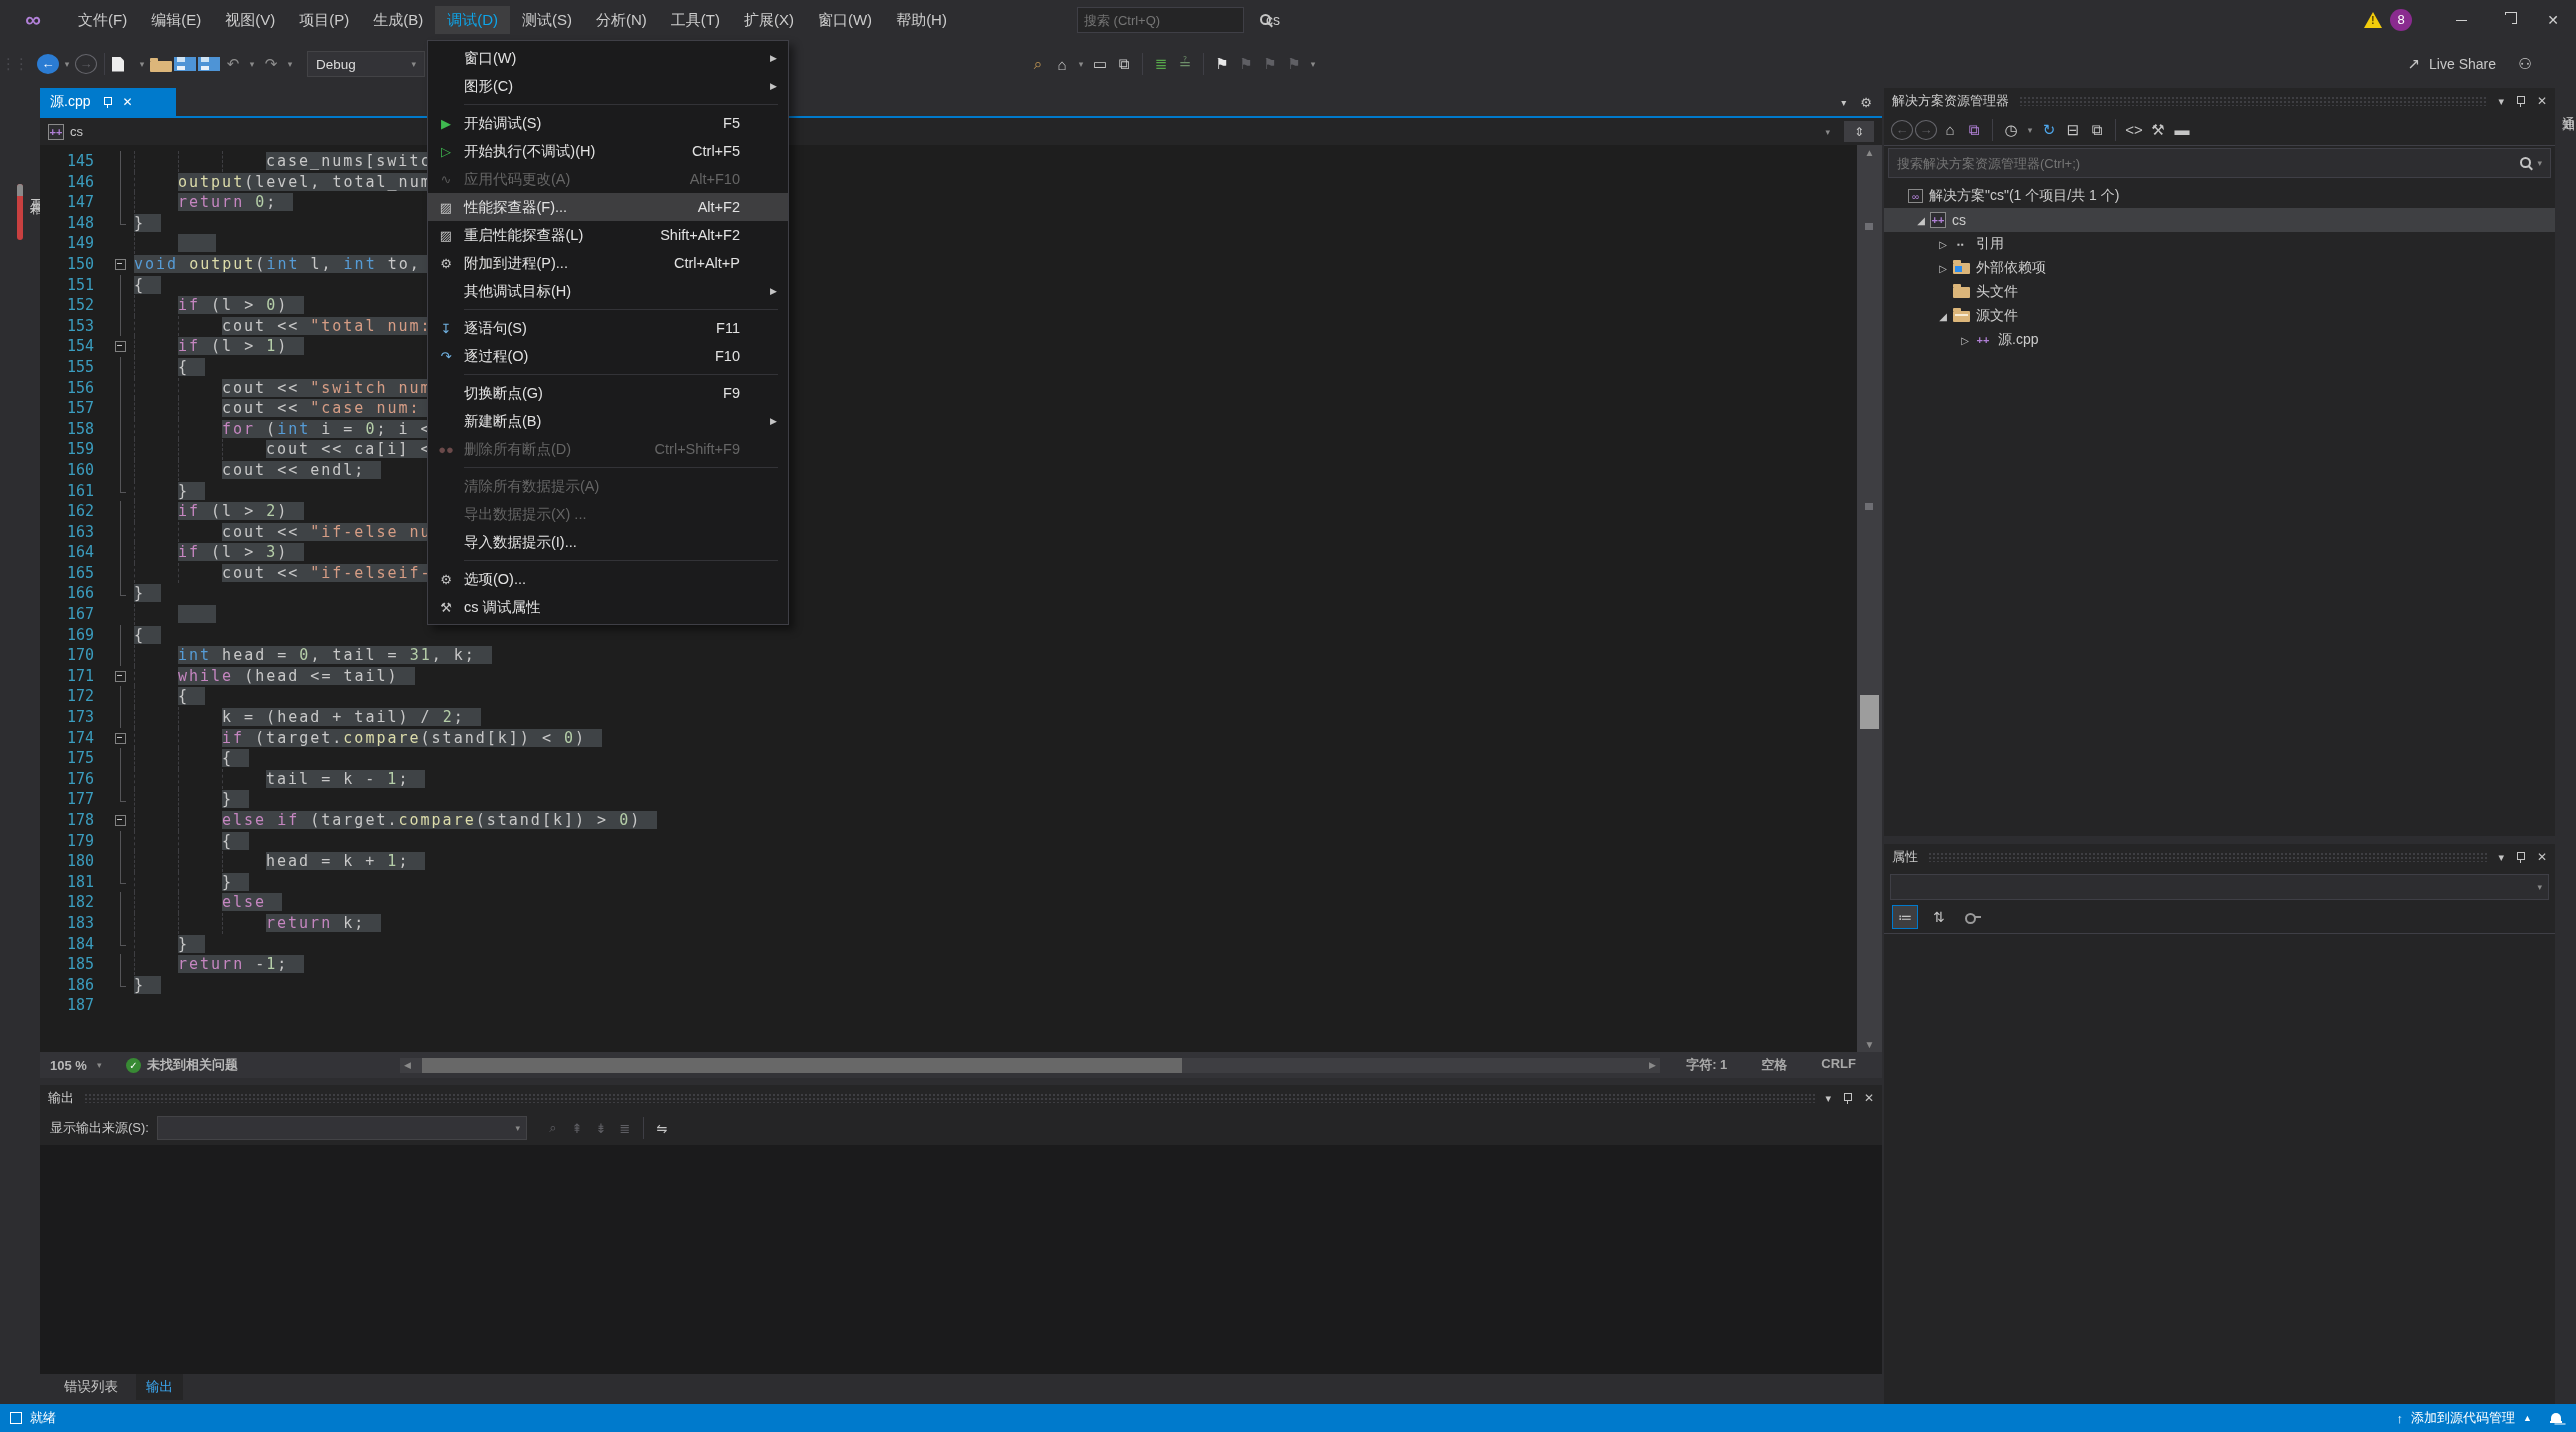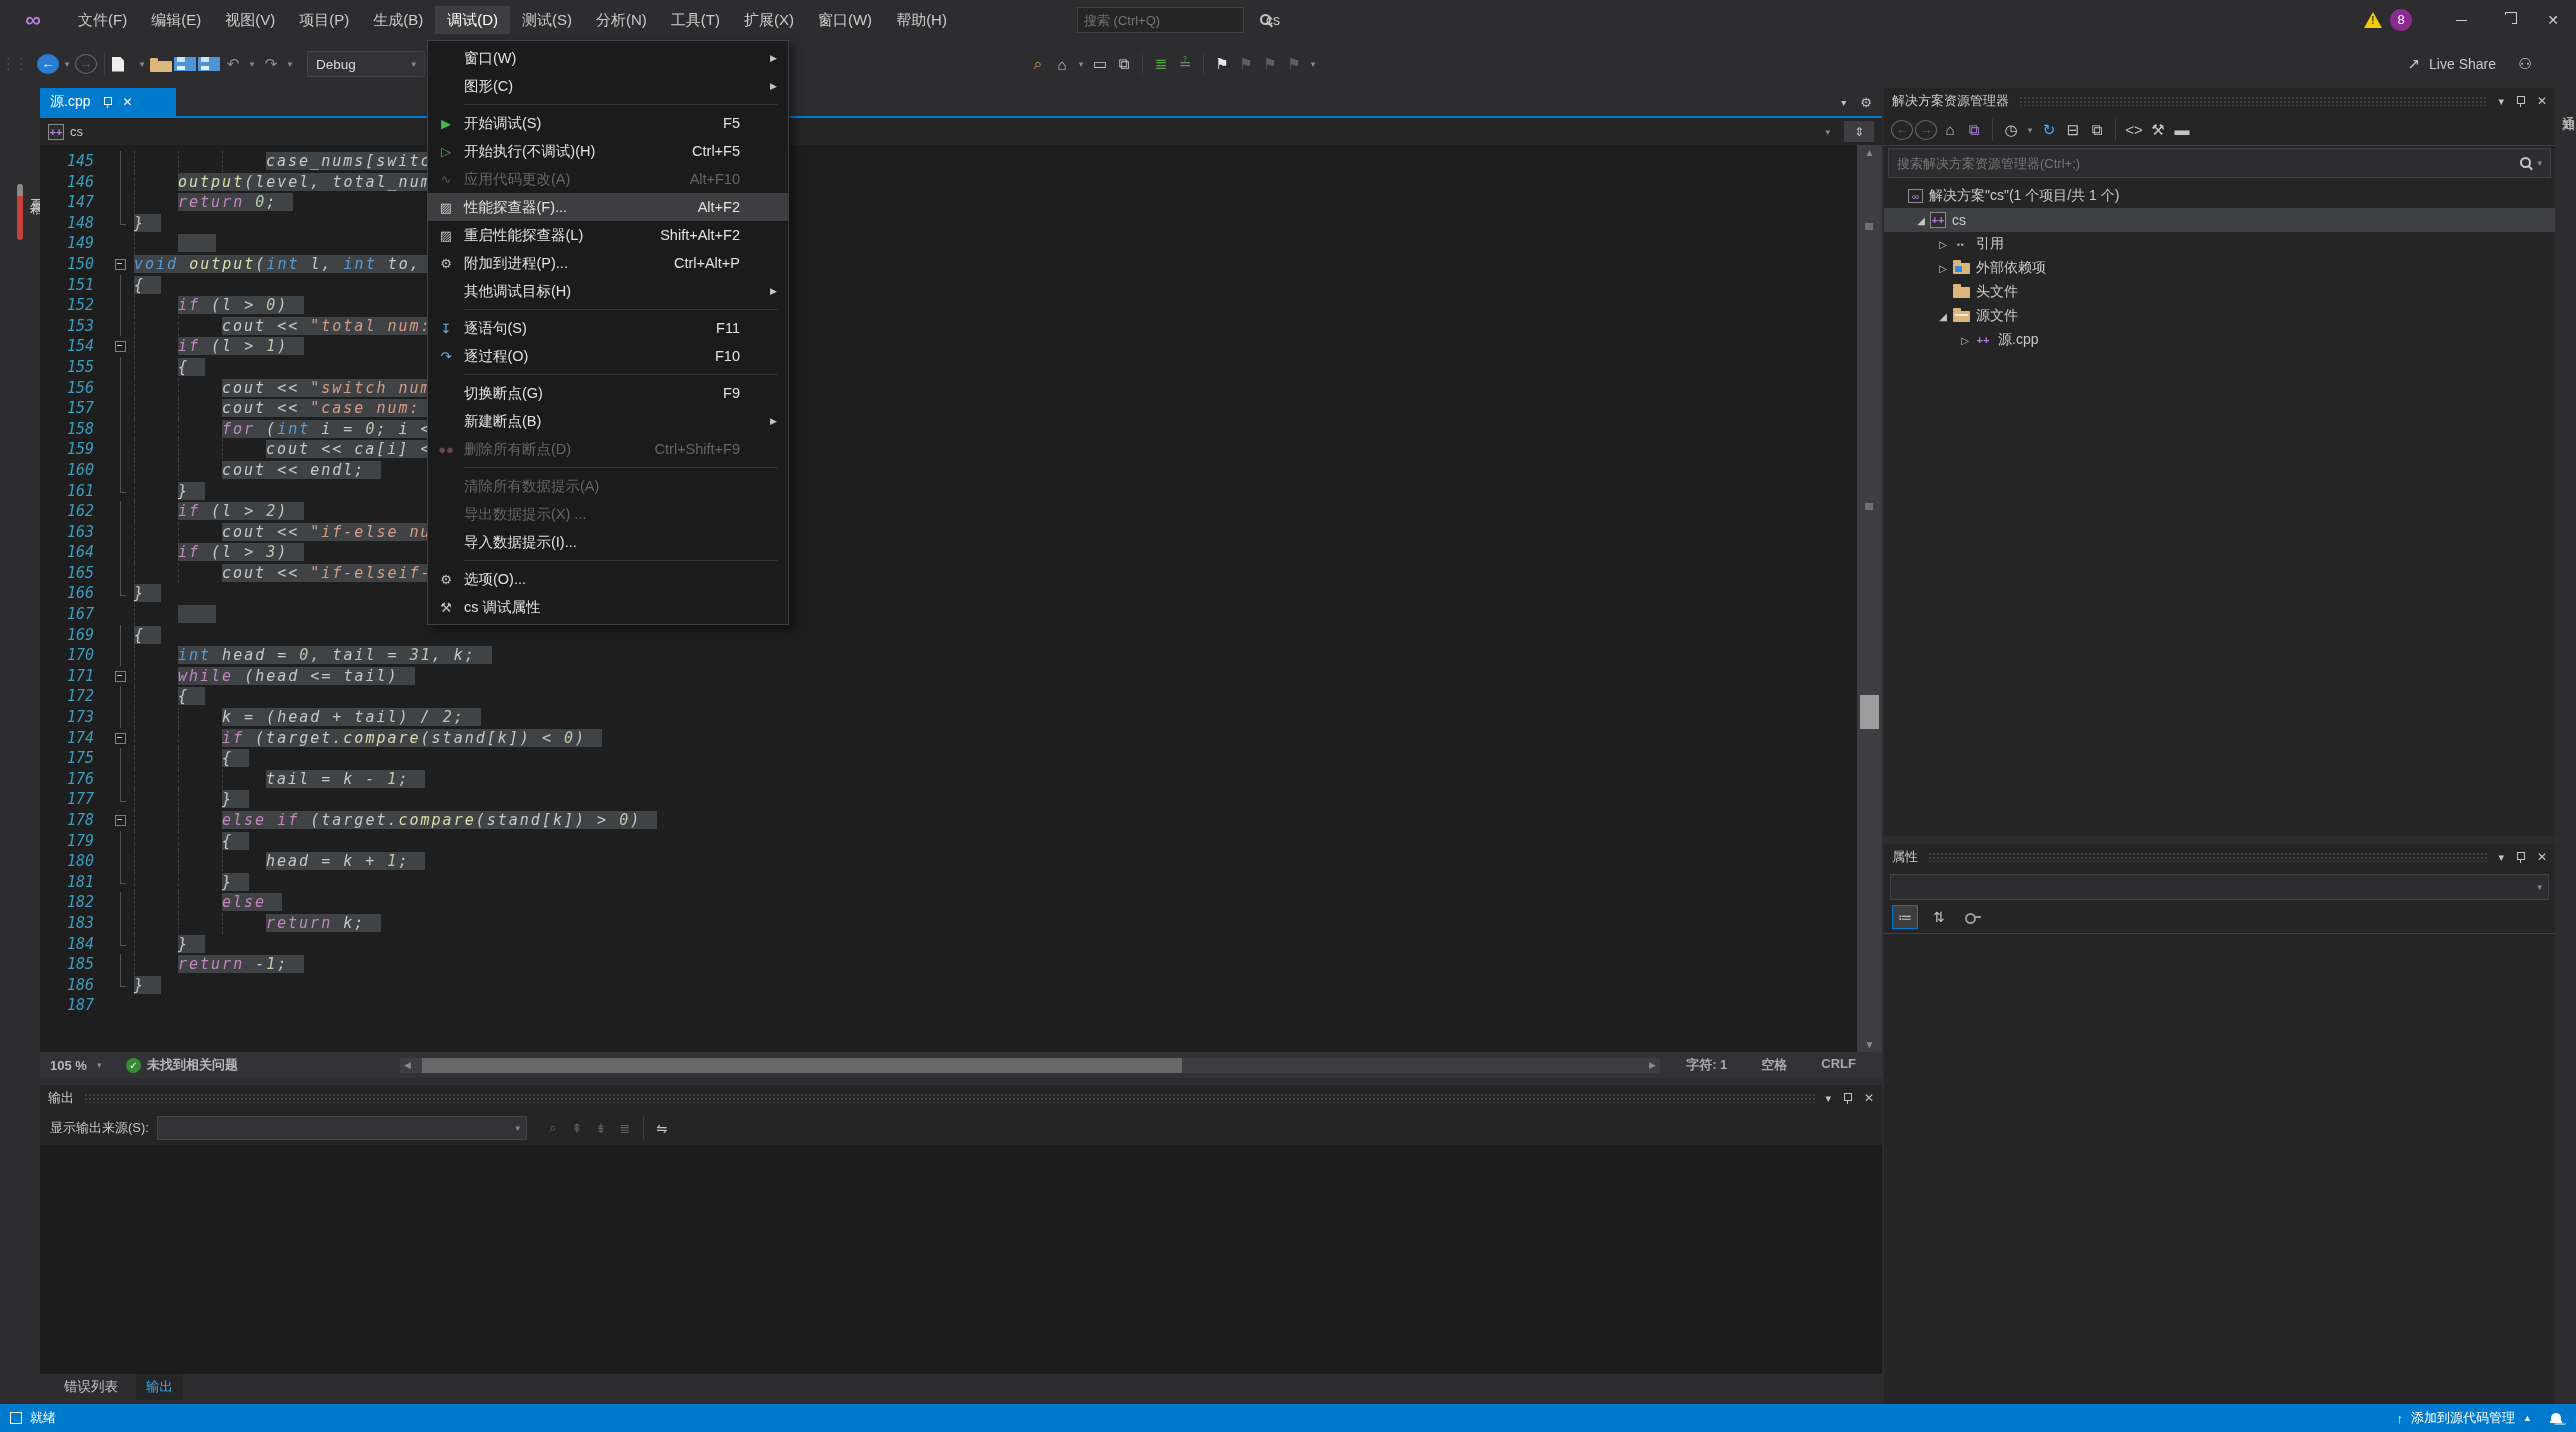--- a/index.html
+++ b/index.html
@@ -5,21 +5,21 @@
   * { margin:0; padding:0; box-sizing:border-box; }
   html,body { background:#2D2D30; }
   body { font-family:"Liberation Sans","DejaVu Sans",sans-serif; color:#CCCCCC; }
   .vs { position:relative; width:2576px; height:1432px; background:#2D2D30; overflow:hidden; }
 
   
   .titlebar { position:absolute; left:0; top:0; width:100%; height:40px; background:#2D2D30; display:flex; align-items:center; z-index:40; }
   .vslogo { width:66px; text-align:center; font-size:22px; color:#B180D7; font-weight:bold; }
   .menubar { display:flex; height:40px; align-items:center; }
   .tmenu { padding:0 12px; height:28px; line-height:28px; font-size:15px; color:#CCCCCC; cursor:default; }
-  .tmenu.act { background:#3E3E40; color:#ffffff; }
+  .tmenu.act { background:#3E3E40; color:#0ea5e9; }
   .tsearch { margin-left:118px; width:167px; height:26px; background:#252526; border:1px solid #3F3F46; display:flex; align-items:center; padding:0 6px; }
   .tsearch input { flex:1; background:transparent; border:none; outline:none; color:#909090; font-size:13px; font-family:inherit; }
   .i-search { position:relative; width:13px; height:13px; display:inline-block; color:#C5C5C5; flex:none; }
   .i-search::before { content:""; position:absolute; width:7px; height:7px; border:2px solid currentColor; border-radius:50%; left:0; top:0; }
   .i-search::after { content:""; position:absolute; width:5px; height:2px; background:currentColor; transform:rotate(45deg); left:8px; top:10px; }
   .tb-cs { margin-left:22px; font-size:14px; color:#CCCCCC; }
   .tb-right { margin-left:auto; display:flex; align-items:center; }
   .warn-tri { position:relative; width:0; height:0; border-left:9px solid transparent; border-right:9px solid transparent; border-bottom:16px solid #F2CC0C; margin-right:8px; }
   .warn-tri::after { content:"!"; position:absolute; left:-2px; top:2px; font-size:11px; font-weight:bold; color:#5A4500; }
   .warn-badge { min-width:22px; height:22px; border-radius:50%; background:#8A2B8F; color:#FFF; font-size:13px; text-align:center; line-height:22px; margin-right:26px; }
@@ -67,21 +67,21 @@
   .doctab .pin::before { content:""; position:absolute; left:2px; top:1px; width:6px; height:6px; border:1.5px solid #FFF; }
   .doctab .pin::after { content:""; position:absolute; left:4.5px; top:8px; width:1.5px; height:4px; background:#FFF; }
   .doctab .tclose { margin-left:10px; font-size:12px; color:#FFF; }
   .tabrow-right { margin-left:auto; display:flex; align-items:center; padding-right:10px; gap:14px; color:#C5C5C5; }
   .tabrow-right .g { font-size:13px; }
   .breadcrumb { height:27px; background:#252526; display:flex; align-items:center; padding:0 8px; font-size:13px; color:#C8C8C8; }
   .bc-caret { margin-left:auto; font-size:9px; color:#8A8A8A; padding-right:14px; }
   .split-btn { width:30px; height:21px; background:#3E3E42; color:#C5C5C5; font-size:12px; display:flex; align-items:center; justify-content:center; }
 
   
-  .code { position:relative; height:907px; background:#1E1E1E; overflow:hidden; padding-top:6px;font-style:italic; }
+  .code { position:relative; height:907px; background:#1E1E1E; overflow:hidden; padding-top:6px; }
   .cl { display:flex; height:20.6px; line-height:20.6px; font-family:"DejaVu Sans Mono","Liberation Mono",monospace; font-size:15px; white-space:pre; }
   .lnum { width:72px; text-align:right; padding-right:18px; color:#3B9DBF; letter-spacing:0; flex:none; }
   .lout { width:22px; flex:none; position:relative; }
   .lout.ob::before { content:""; position:absolute; left:3px; top:5px; width:9px; height:9px; border:1px solid #808080; background:#1E1E1E; }
   .lout.ob::after { content:""; position:absolute; left:5px; top:9px; width:5px; height:1px; background:#C5C5C5; }
   .lout.ol::before { content:""; position:absolute; left:8px; top:0; width:1px; height:100%; background:#555558; }
   .lout.oe::before { content:""; position:absolute; left:8px; top:0; width:1px; height:55%; background:#555558; }
   .lout.oe::after { content:""; position:absolute; left:8px; top:55%; width:6px; height:1px; background:#555558; }
   .lbody { letter-spacing:2px; }
   .ig { display:inline-block; width:44px; height:20.6px; border-left:1px dashed #3E3E42; vertical-align:top; }

